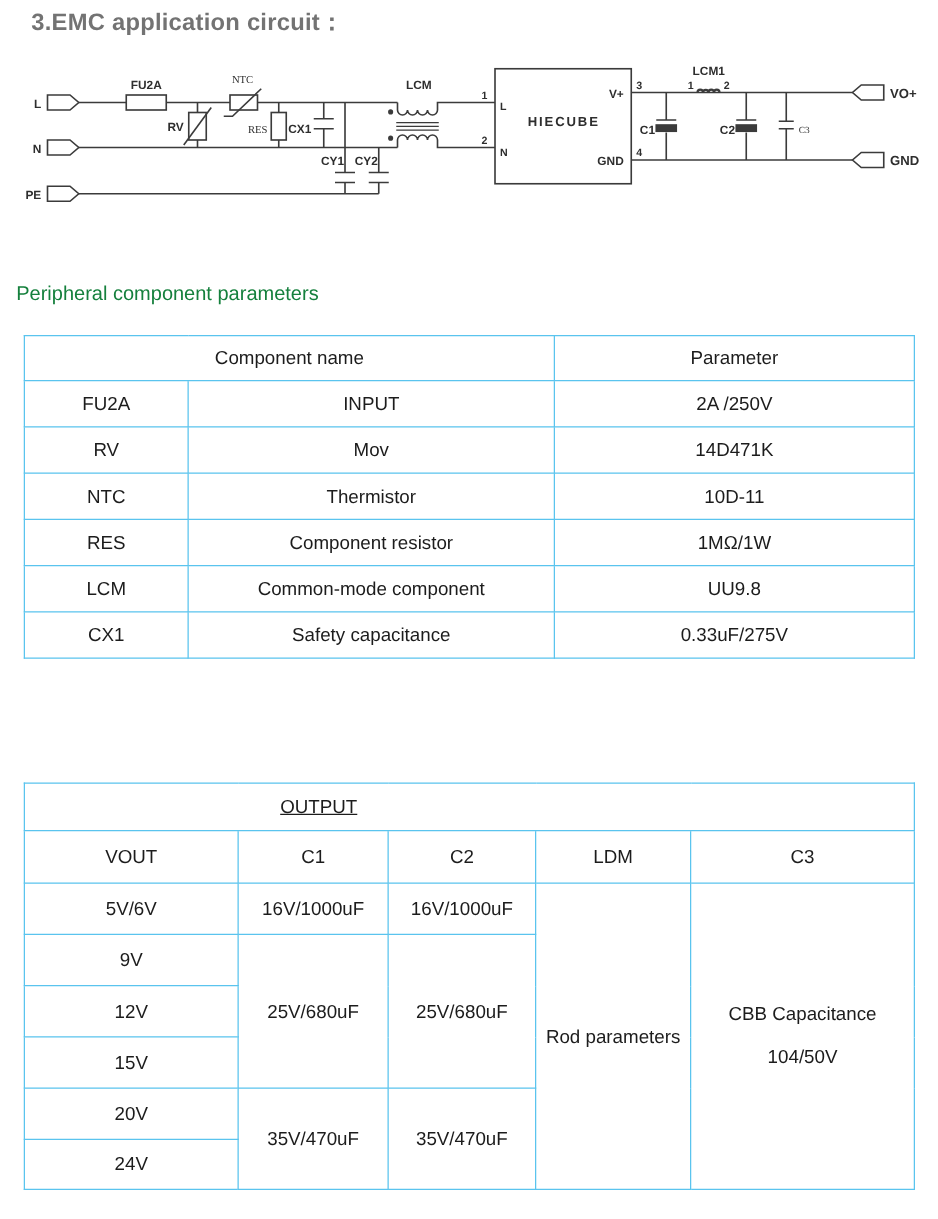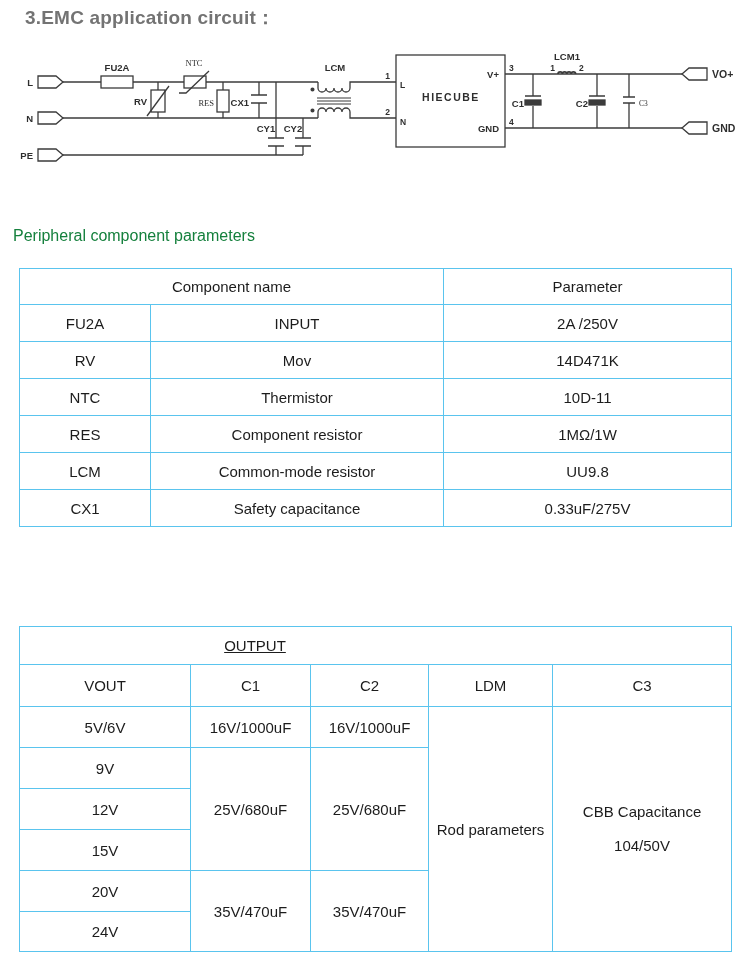--- a/index.html
+++ b/index.html
@@ -152,21 +152,21 @@
     <td>Thermistor</td>
     <td>10D-11</td>
   </tr>
   <tr style="height:37px">
     <td>RES</td>
     <td>Component resistor</td>
     <td>1MΩ/1W</td>
   </tr>
   <tr style="height:37px">
     <td>LCM</td>
-    <td>Common-mode resistor</td>
+    <td>Common-mode component</td>
     <td>UU9.8</td>
   </tr>
   <tr style="height:37px">
     <td>CX1</td>
     <td>Safety capacitance</td>
     <td>0.33uF/275V</td>
   </tr>
 </tbody>
   </table>
 

